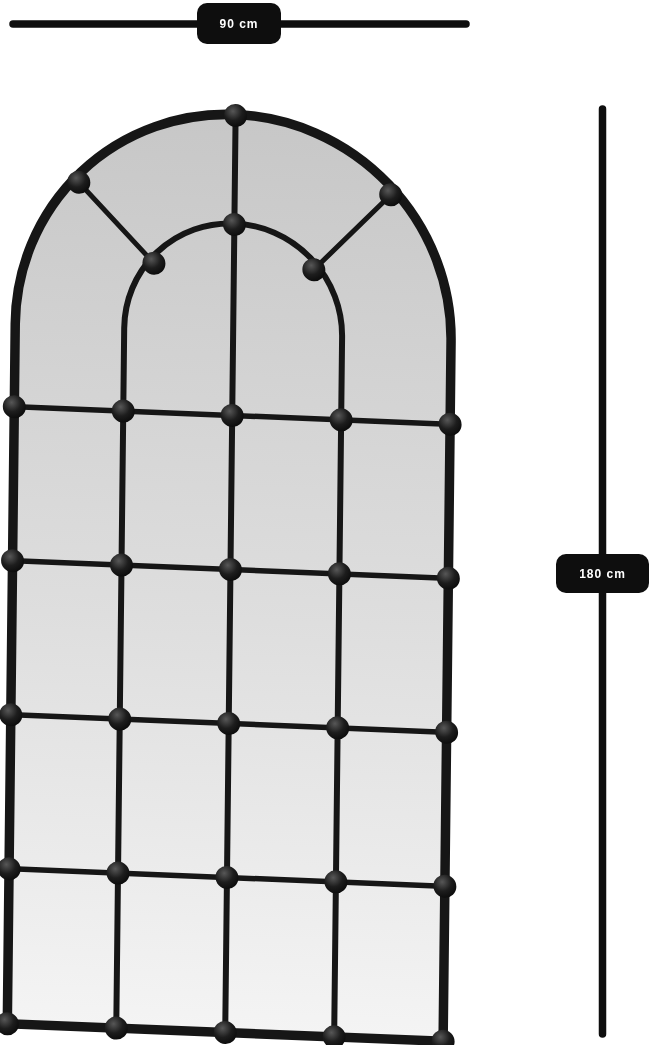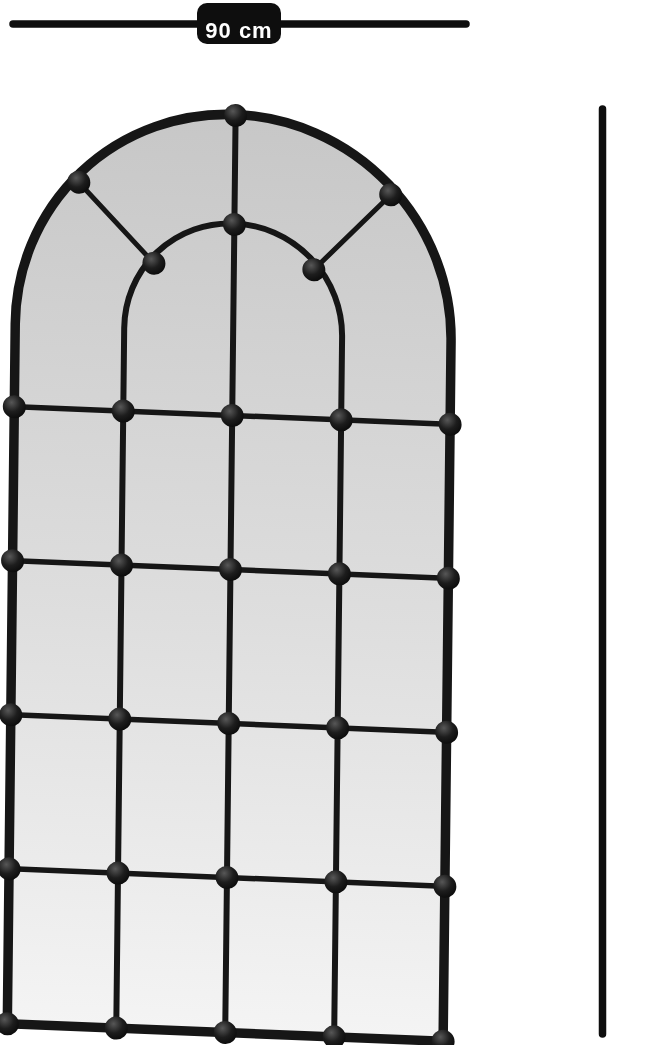--- a/index.html
+++ b/index.html
@@ -6,23 +6,23 @@
   .stage{
     position:relative;width:654px;height:1045px;overflow:hidden;
     background:var(--background,#ffffff);
     font-family:"Liberation Sans",sans-serif;
   }
   .stage svg{position:absolute;left:0;top:0}
   .frame-path{stroke:var(--frame,#161616);fill:url(#glassGrad)}
   .grid-line{stroke:var(--frame,#161616);fill:none;stroke-linecap:round}
   .dim-line{stroke:var(--dimension,#0e0e0e);stroke-linecap:round}
   .dim-label{
-    position:absolute;display:flex;align-items:flex-end;justify-content:center;
+    position:absolute;display:flex;align-items:center;justify-content:center;
     background:var(--dimension,#0e0e0e);color:var(--label-text,#ffffff);
-    font-size:22px;font-weight:700;letter-spacing:1px;border-radius:10px;
+    font-size:12px;font-weight:700;letter-spacing:1px;border-radius:10px;
     white-space:nowrap;
   }
   .dim-label.width{left:197px;top:3px;width:84px;height:41px}
   .dim-label.height{left:556px;top:554px;width:93px;height:39px}
 </style>
 </head>
 <body>
 
 <div class="stage">
 
@@ -99,14 +99,17 @@
       </g>
     </g>
 
     <line class="dim-line" stroke-width="7.5" x1="13" y1="24" x2="466" y2="24"></line>
     <line class="dim-line" stroke-width="7.5" x1="602.5" y1="109" x2="602.5" y2="1034"></line>
   </svg>
 
   <div class="dim-label width">
     <span>90 cm</span>
   </div>
+  <div class="dim-label height">
+    <span>180 cm</span>
+  </div>
 
 </div>
 
 </body></html>

